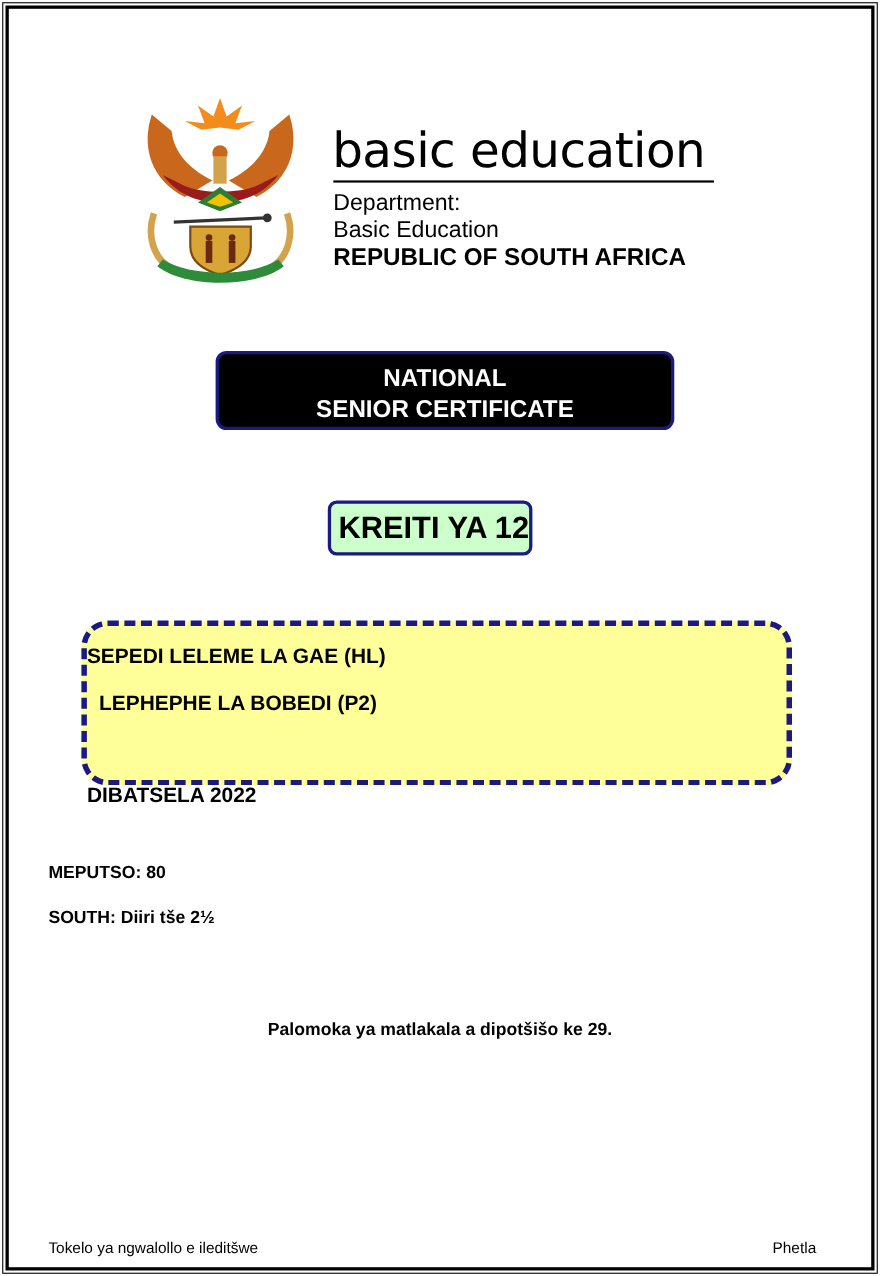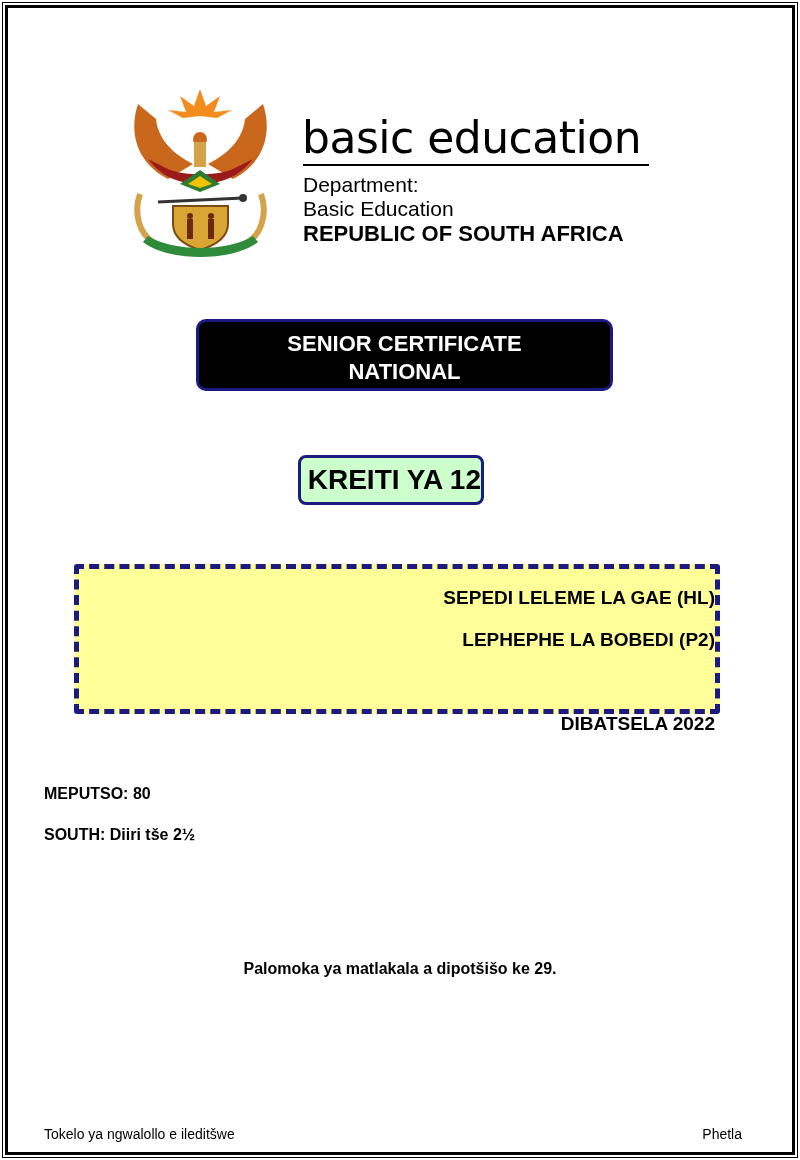--- a/index.html
+++ b/index.html
@@ -18,30 +18,30 @@
   .brand-line.l2 { top: 197px; }
   .brand-line.l3 { top: 221px; font-weight: bold; font-size: 22px; }
   .nsc-box { position: absolute; left: 196px; top: 319px; width: 417px; height: 72px;
              background: #000; border: 3px solid #1a1a80; border-radius: 10px; box-sizing: border-box;
              color: #fff; font-weight: bold; font-size: 22px; text-align: center; line-height: 28px;
              padding-top: 8px; }
   .grade-box { position: absolute; left: 298px; top: 455px; width: 186px; height: 50px;
                background: #ccffcc; border: 3px solid #1a1a80; border-radius: 8px; box-sizing: border-box;
                font-weight: bold; font-size: 28px; text-align: right; line-height: 44px; }
   .subject-box { position: absolute; left: 74px; top: 564px; width: 646px; height: 150px;
-                 background: #ffff99; border: 5px dashed #1a1a80; border-radius: 3px; box-sizing: border-box;
-                 font-weight: bold; font-size: 19px; text-align: right; }
+                 background: #ffff99; border: 5px dashed #1a1a80; border-radius: 24px; box-sizing: border-box;
+                 font-weight: bold; font-size: 19px; text-align: left; }
   .subject-box div { position: absolute; left: 0; right: 0; }
   .subject-box .s1 { top: 18px; }
   .subject-box .s2 { top: 60px; margin-left: 11px; }
   .subject-box .s3 { top: 96px; margin-top: 48px; }
   .meta { position: absolute; left: 44px; font-weight: bold; font-size: 16px; margin-top: 40px; }
   .meta.m1 { top: 745px; }
   .meta.m2 { top: 786px; }
-  .pages-note { position: absolute; left: 0; right: 0; top: 960px; text-align: center;
+  .pages-note { position: absolute; left: 0; right: 0; top: 928px; text-align: center;
                 font-weight: bold; font-size: 16px; }
   .footer-left { position: absolute; left: 44px; top: 1126px; font-size: 14px; }
   .footer-right { position: absolute; right: 58px; top: 1126px; font-size: 14px; }
 </style>
 </head>
 <body>
 
 <div class="frame-outer"></div>
 <div class="frame-inner"></div>
 
@@ -76,22 +76,22 @@
   </svg>
 </div>
 
 <div class="brand-title">basic education</div>
 <div class="brand-rule"></div>
 <div class="brand-line l1">Department:</div>
 <div class="brand-line l2">Basic Education</div>
 <div class="brand-line l3">REPUBLIC OF SOUTH AFRICA</div>
 
 <div class="nsc-box">
+  <div>NATIONAL</div>
   <div>SENIOR CERTIFICATE</div>
-  <div>NATIONAL</div>
 </div>
 
 <div class="grade-box">KREITI YA 12</div>
 
 <div class="subject-box">
   <div class="s1">SEPEDI LELEME LA GAE (HL)</div>
   <div class="s2">LEPHEPHE LA BOBEDI (P2)</div>
   <div class="s3">DIBATSELA 2022</div>
 </div>
 

